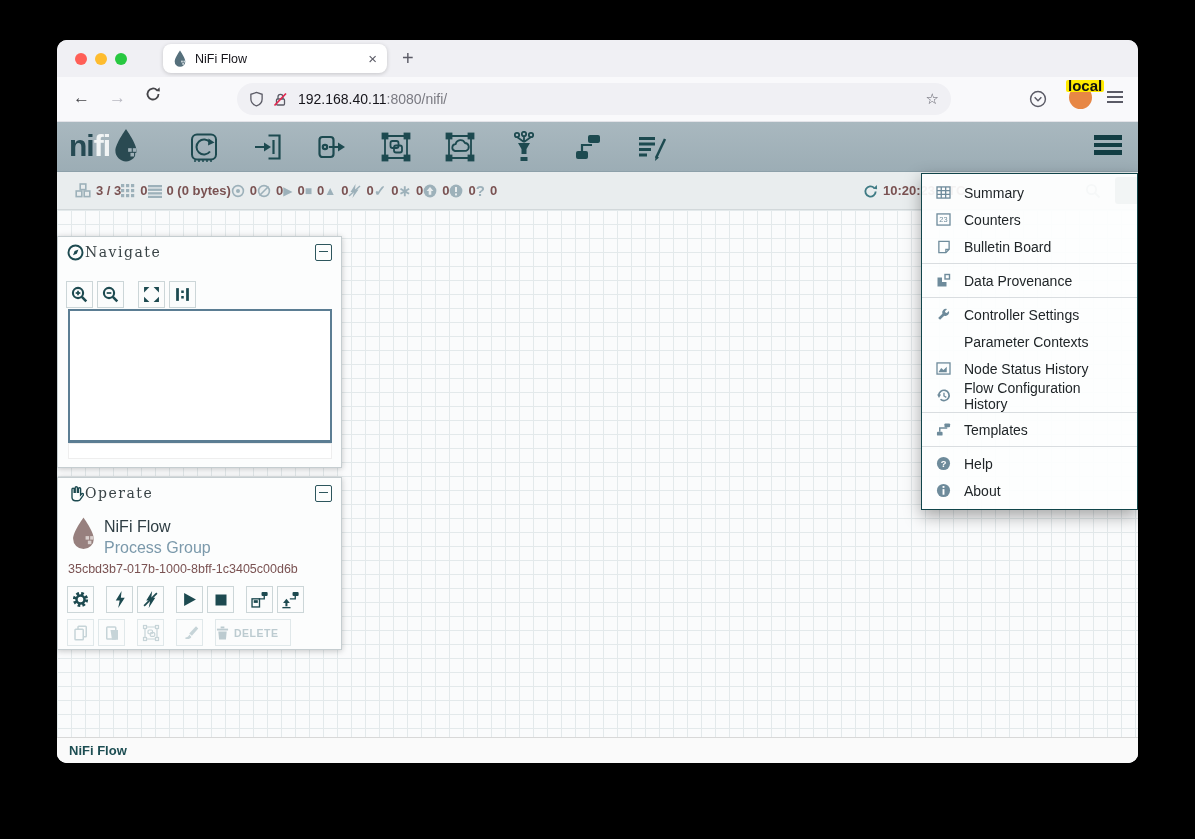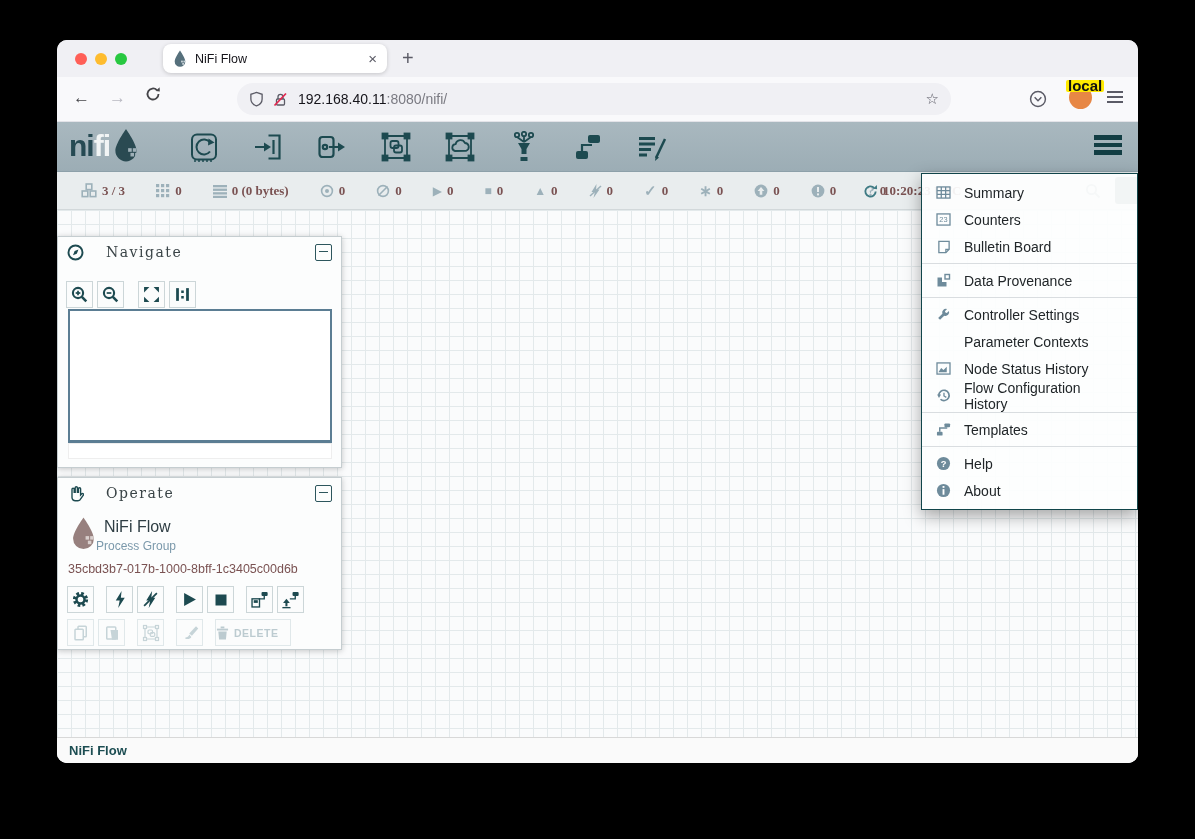--- a/index.html
+++ b/index.html
@@ -45,21 +45,21 @@
   .nf-logo{position:absolute;left:12px;top:6px;font-size:30px;font-weight:bold;letter-spacing:-1px;color:#264a53;line-height:36px;}
   .nf-logo .fi{color:#f2f5f5;}
   .nf-logo svg{vertical-align:-6px;margin-left:2px;}
   .nf-tools{position:absolute;left:130px;top:8px;display:flex;gap:30px;}
   .nf-tool{width:34px;height:34px;display:flex;align-items:center;justify-content:center;}
   .nf-menu-btn{position:absolute;right:16px;top:13px;width:28px;cursor:pointer;}
   .nf-menu-btn span{display:block;height:4.5px;background:#133e44;margin-bottom:3.2px;}
 
   .nf-status{position:absolute;left:0;top:50px;width:100%;height:38px;background:#e9edee;
              border-bottom:1px solid #d2d8da;box-sizing:border-box;display:flex;align-items:center;
-             padding-left:24px;gap:31px;font-family:Liberation Serif, serif;}
+             padding-left:18px;gap:0;}
   .stat{display:flex;align-items:center;gap:5px;}
   .stat .cnt{font-size:13px;font-weight:bold;color:#7a5252;}
   .gly{font-size:12px;color:#9db1ba;line-height:12px;}
   .gly.big{font-size:15px;font-weight:bold;}
   .nf-refresh{position:absolute;left:806px;top:12px;}
   .nf-time{position:absolute;left:826px;top:11px;font-size:13px;font-weight:bold;color:#7a5252;}
   .nf-search{position:absolute;left:1028px;top:11px;}
   .nf-searchbox{position:absolute;left:1058px;top:5px;width:24px;height:27px;background:#6b7e86;border-radius:3px;}
 
   .nf-canvas{position:absolute;left:0;top:88px;width:100%;height:527px;background:#fafbfc;
@@ -67,36 +67,36 @@
              background-size:14px 14px;}
 
   .nf-breadcrumb{position:absolute;left:0;top:615px;width:100%;height:26px;background:#fafafa;
                  border-top:1px solid #d8d8d8;box-sizing:border-box;display:flex;align-items:center;}
   .nf-breadcrumb span{margin-left:12px;font-size:13px;font-weight:bold;color:#1c4d52;}
 
   
   .panel{position:absolute;left:0;width:285px;background:#fcfdfd;border:1px solid #c5cdd0;
          box-shadow:0 1px 6px rgba(0,0,0,.22);box-sizing:border-box;}
   .panel-head{height:30px;display:flex;align-items:center;padding:0 9px;}
-  .panel-title{font-family:"DejaVu Serif",serif;font-size:14px;letter-spacing:1.5px;color:#394346;margin-left:22px;flex:1;}
+  .panel-title{font-family:"DejaVu Serif",serif;font-size:14px;letter-spacing:1.5px;color:#394346;margin-left:1px;flex:1;}
   .collapse{width:15px;height:15px;border:1.5px solid #2d565d;border-radius:2px;position:relative;}
   .collapse:after{content:"";position:absolute;left:3px;right:3px;top:6px;height:1.5px;background:#2d565d;}
   .nav-panel{top:114px;height:232px;}
   .nav-tools{position:absolute;left:8px;top:44px;display:flex;}
   .sq-btn{width:27px;height:27px;border:1px solid #ccd6d8;background:#fbfcfc;display:flex;align-items:center;
           justify-content:center;box-sizing:border-box;margin-right:4px;}
   .sq-btn.gap{margin-left:10px;}
   .birdseye{position:absolute;left:10px;top:72px;width:264px;height:134px;background:#fff;
             border:2px solid #5b7d93;border-bottom-width:3px;box-sizing:border-box;}
   .bird-strip{position:absolute;left:10px;top:206px;width:264px;height:16px;background:#fff;border:1px solid #eee;box-sizing:border-box;}
 
   .op-panel{top:355px;height:173px;}
   .op-drop{position:absolute;left:12px;top:38px;}
   .op-name{position:absolute;left:46px;top:40px;font-size:16px;color:#2f3e44;}
-  .op-type{position:absolute;left:38px;top:61px;font-size:12px;color:#7b99ab;}
+  .op-type{position:absolute;left:46px;top:61px;font-size:16px;color:#7b99ab;}
   .op-id{position:absolute;left:10px;top:84px;font-size:12.5px;color:#7a5252;}
   .op-row1{position:absolute;left:9px;top:108px;display:flex;}
   .op-row2{position:absolute;left:9px;top:141px;display:flex;}
   .op-row1 .sq-btn,.op-row2 .sq-btn{margin-right:4px;}
   .sq-btn.dis{border-color:#e0e8ea;}
   .del-btn{width:76px;height:27px;border:1px solid #e0e8ea;background:#fbfcfc;display:flex;align-items:center;
            justify-content:flex-start;gap:5px;box-sizing:border-box;}
   .del-btn span{font-size:10.5px;font-weight:bold;color:#bccbd0;letter-spacing:.5px;}
 
   

